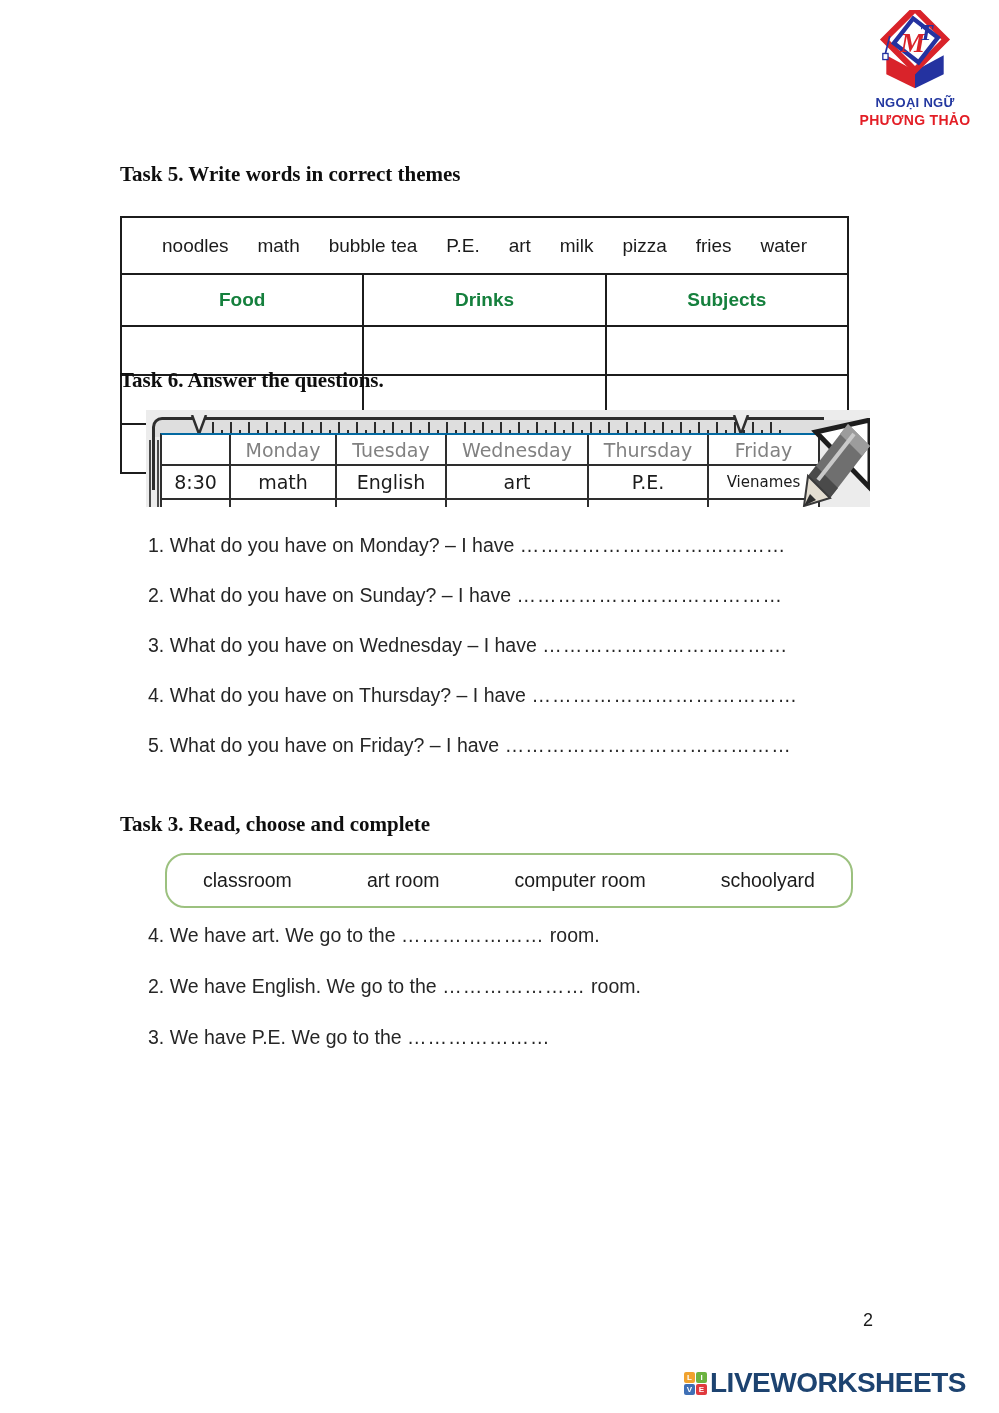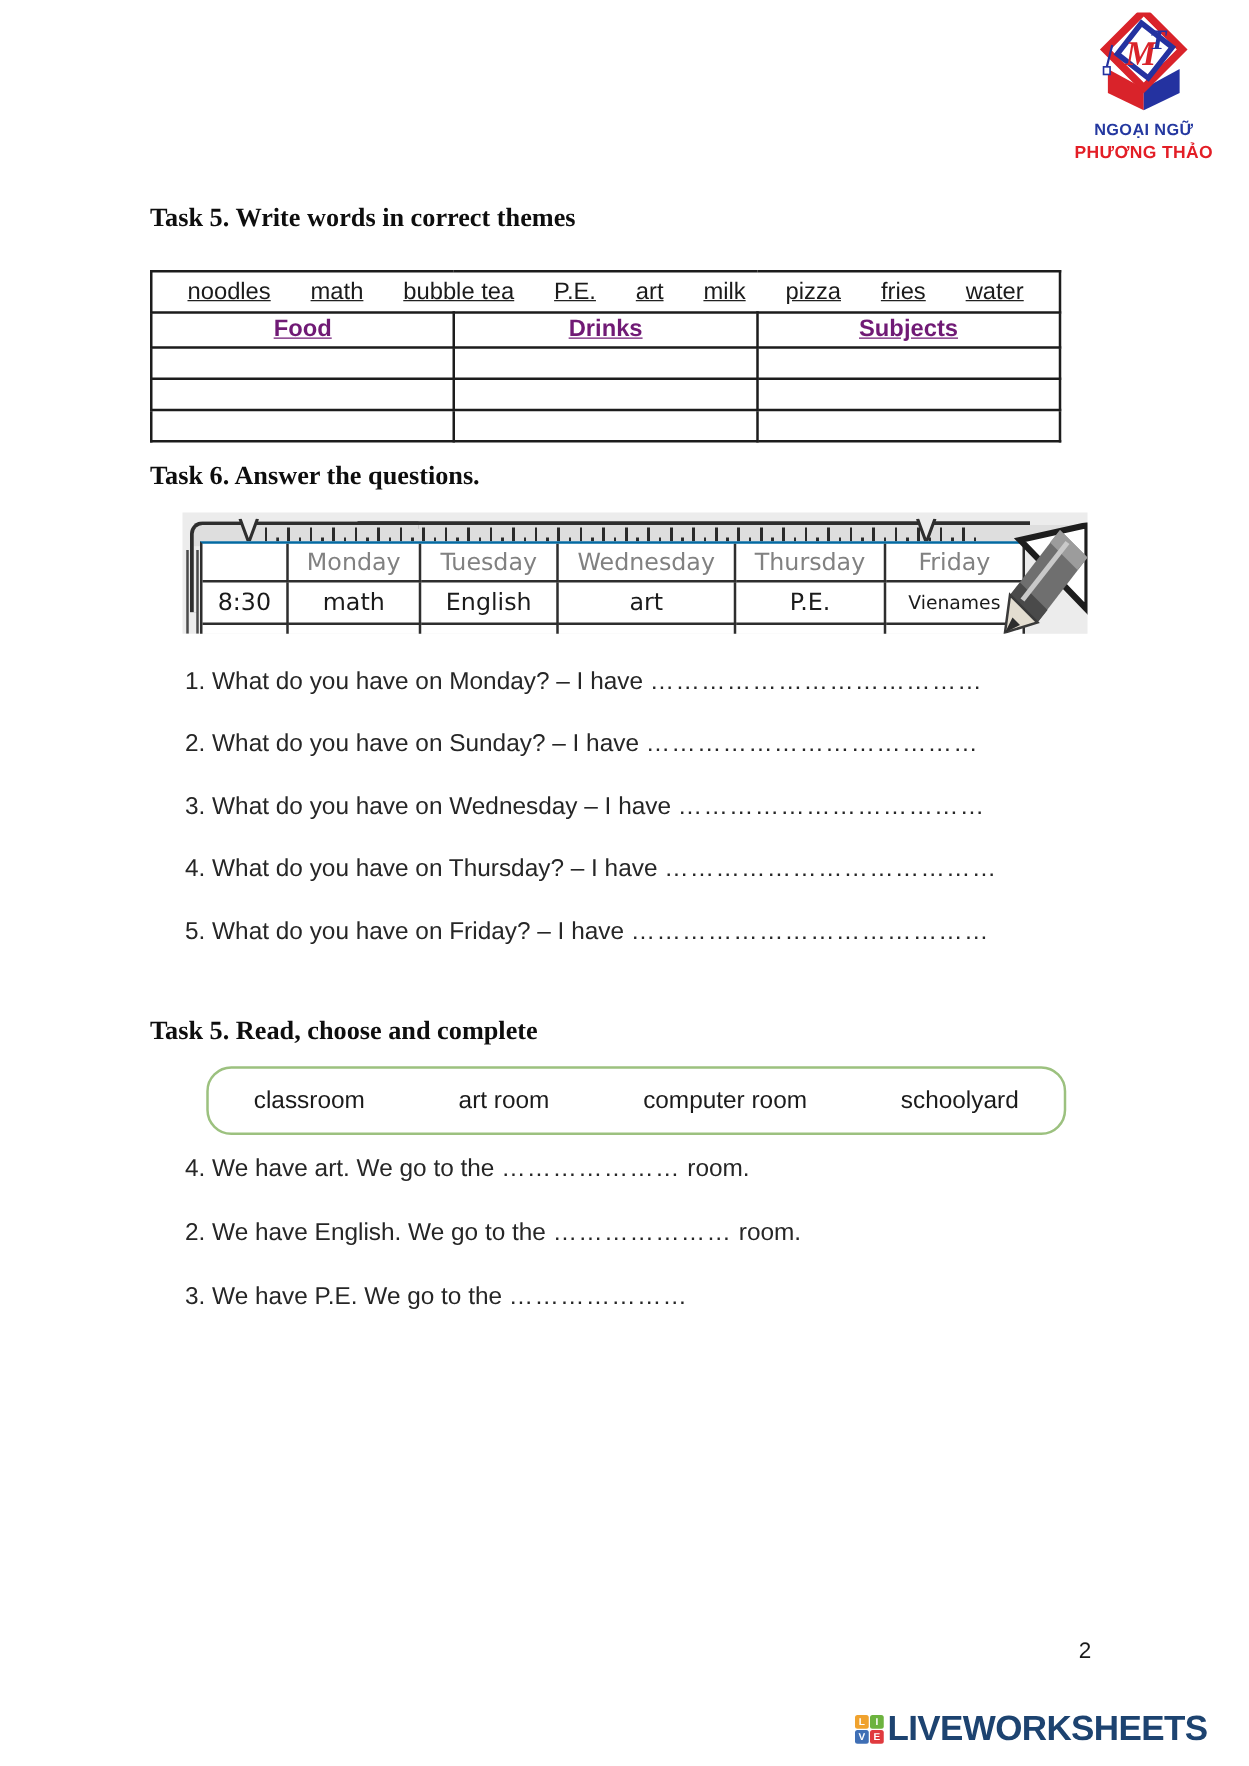--- a/index.html
+++ b/index.html
@@ -26,24 +26,24 @@
   }
   .t5-title{top:162px;}
   .t6-title{top:368px;}
   .t7-title{top:812px;}
 
   
   .t5-table{
     position:absolute;left:120px;top:216px;width:729px;
     border-collapse:collapse;table-layout:fixed;
   }
-  .t5-table td{border:2px solid #1c1c1c;padding:0;text-decoration:underline;}
+  .t5-table td{border:2px solid #1c1c1c;padding:12px;}
   .wordbank-cell{height:31px;}
   .wordbank-row{display:flex;justify-content:space-between;align-items:center;padding:0 28px;font-size:19px;color:#1b1b1b;}
-  .t5-head{height:26px;text-align:center;font-weight:bold;font-size:19px;color:#701a75;}
+  .t5-head{height:26px;text-align:center;font-weight:bold;font-size:19px;color:#15803d;}
   .t5-empty{height:23px;background:#fff;}
 
   
   .schedule{
     position:absolute;left:146px;top:410px;width:724px;height:97px;
     background:#ececec;overflow:hidden;
   }
   .sch-frame{
     position:absolute;left:6px;top:7px;width:180px;height:70px;
     border-top:3px solid #2e2e2e;border-left:3px solid #2e2e2e;
@@ -241,21 +241,21 @@
   </div>
 
   <div class="q-list">
     <div class="q-line"><span>1. What do you have on Monday? – I have </span><span class="blank-dots">…………………………………</span></div>
     <div class="q-line"><span>2. What do you have on Sunday? – I have </span><span class="blank-dots">…………………………………</span></div>
     <div class="q-line"><span>3. What do you have on Wednesday – I have </span><span class="blank-dots">………………………………</span></div>
     <div class="q-line"><span>4. What do you have on Thursday? – I have </span><span class="blank-dots">…………………………………</span></div>
     <div class="q-line"><span>5. What do you have on Friday? – I have </span><span class="blank-dots">……………………………………</span></div>
   </div>
 
-  <div class="task-title t7-title">Task 5. Read, choose and complete</div>
+  <div class="task-title t7-title">Task 3. Read, choose and complete</div>
 
   <div class="word-box">
     <span>classroom</span>
     <span>art room</span>
     <span>computer room</span>
     <span>schoolyard</span>
   </div>
 
   <div class="t7-list">
     <div class="t7-line"><span>4. We have art. We go to the </span><span class="blank-dots">…………………</span><span> room.</span></div>

